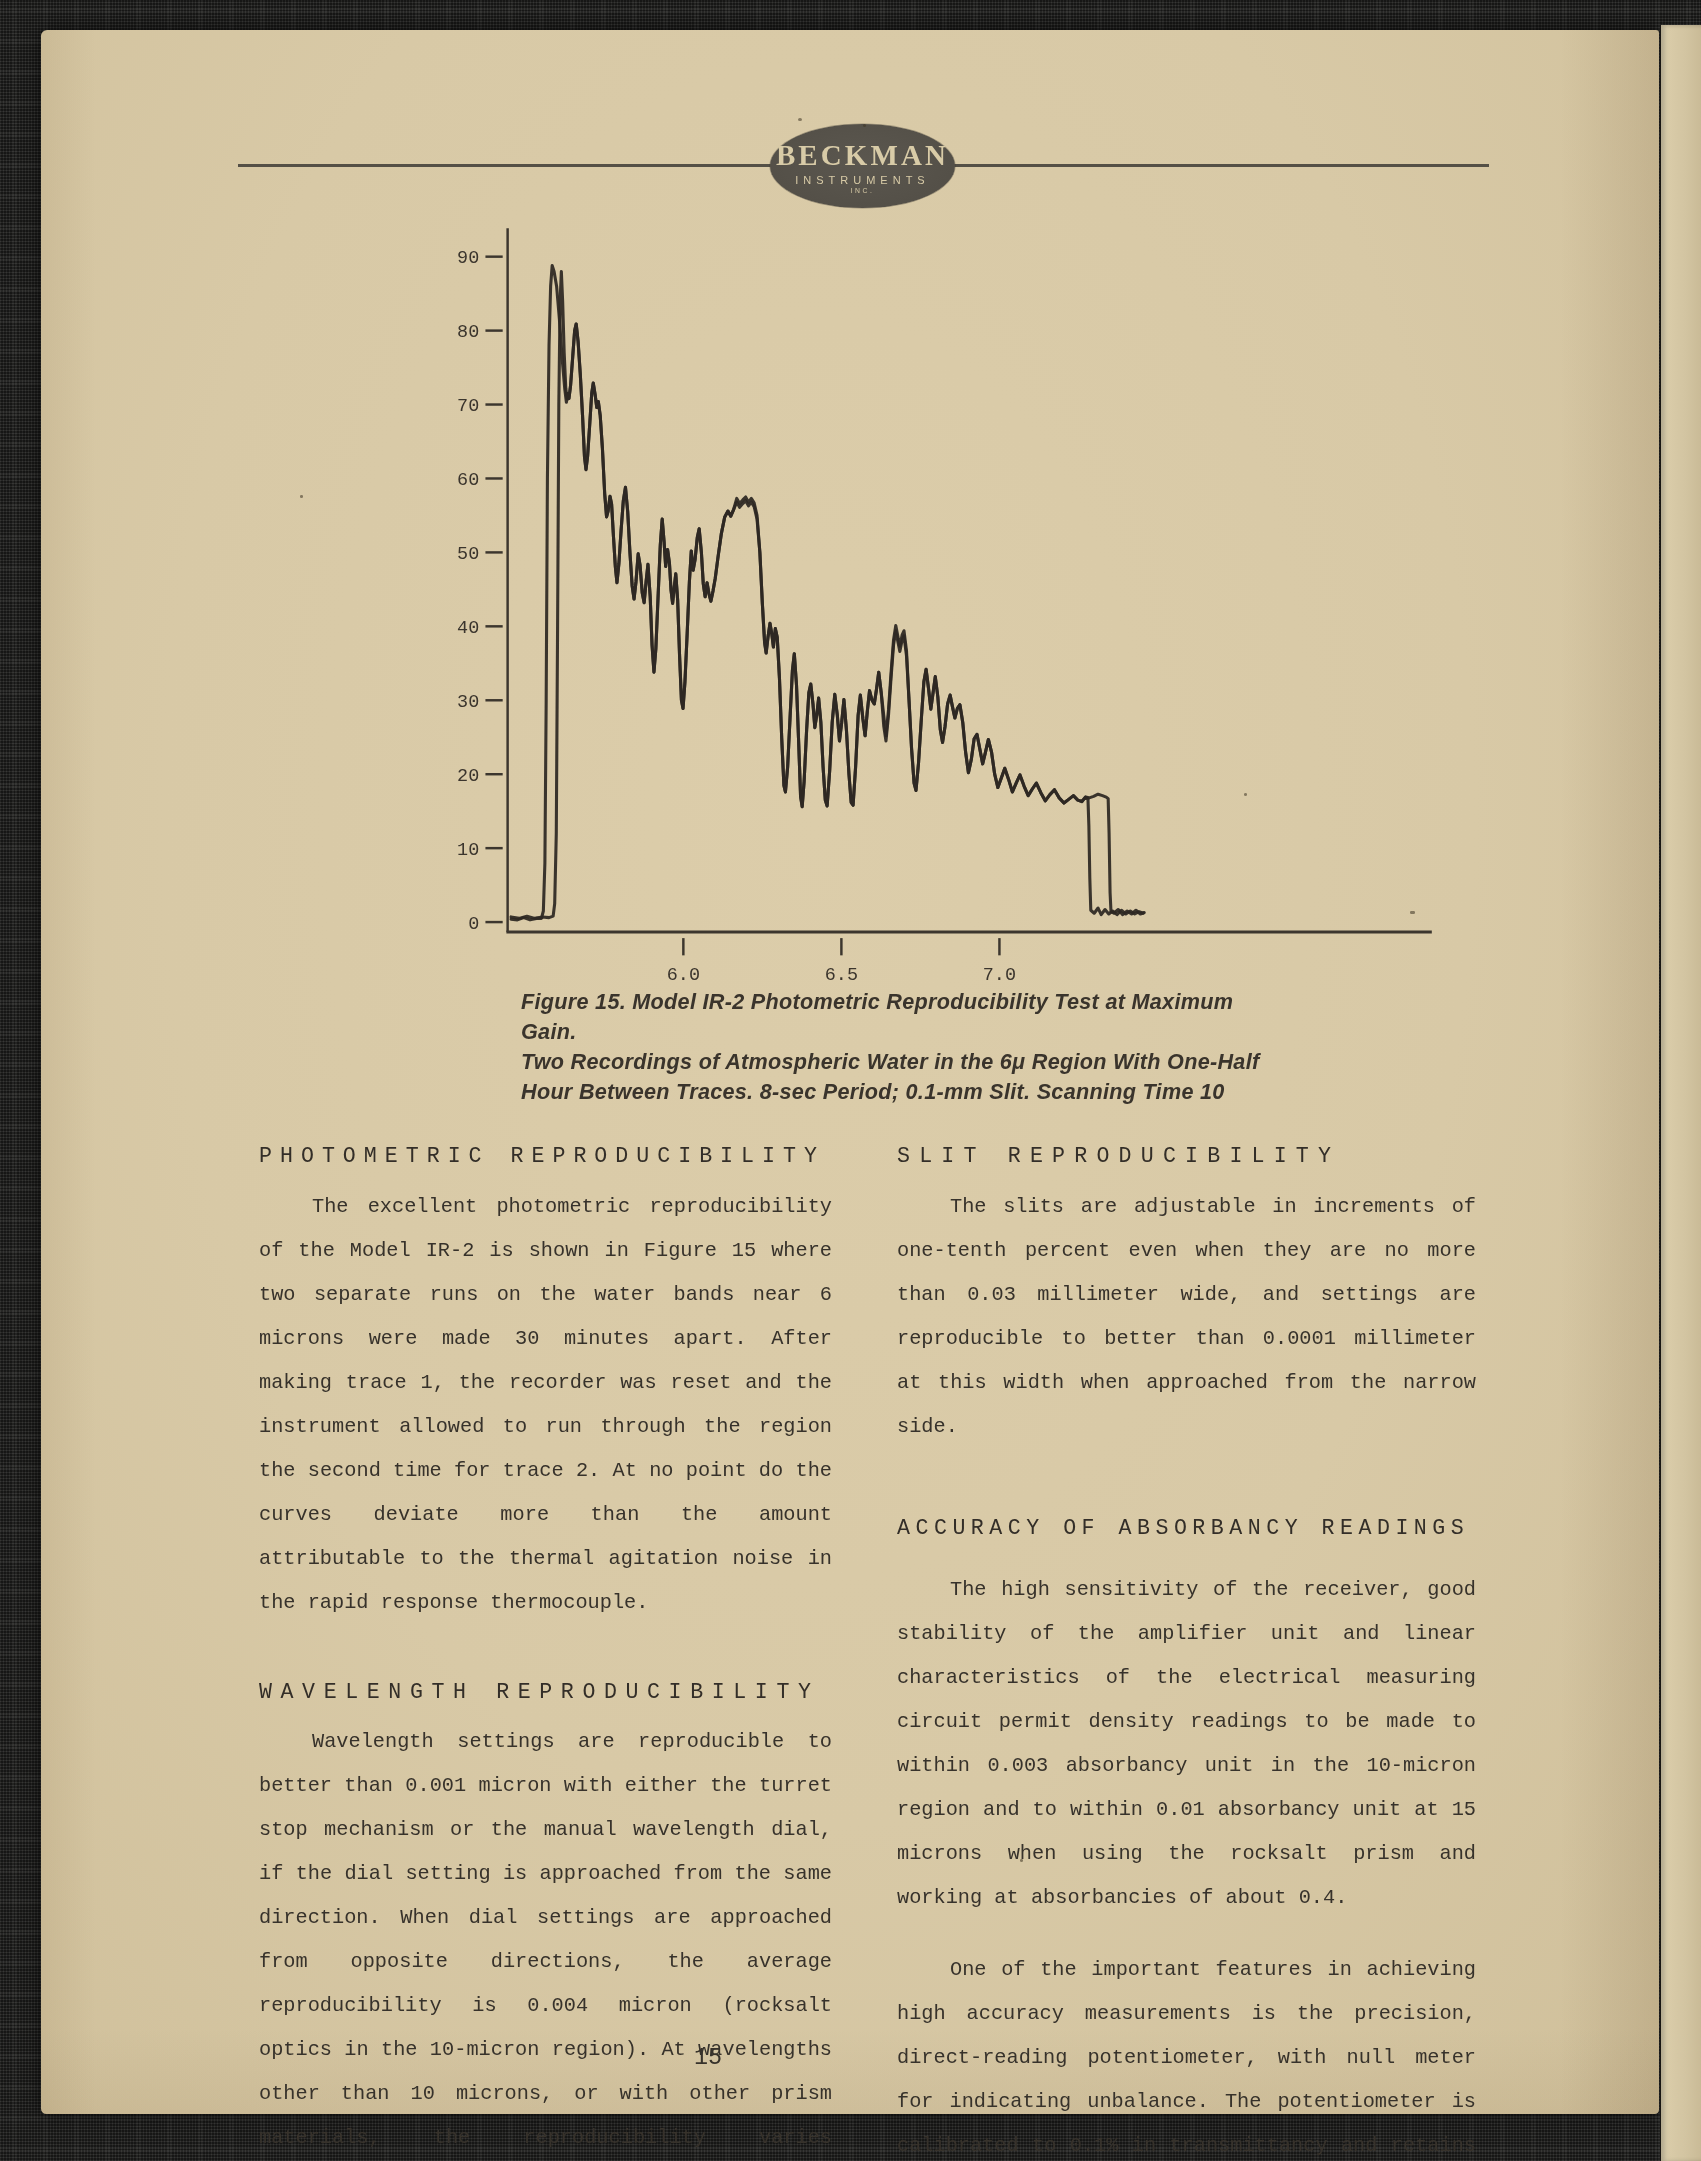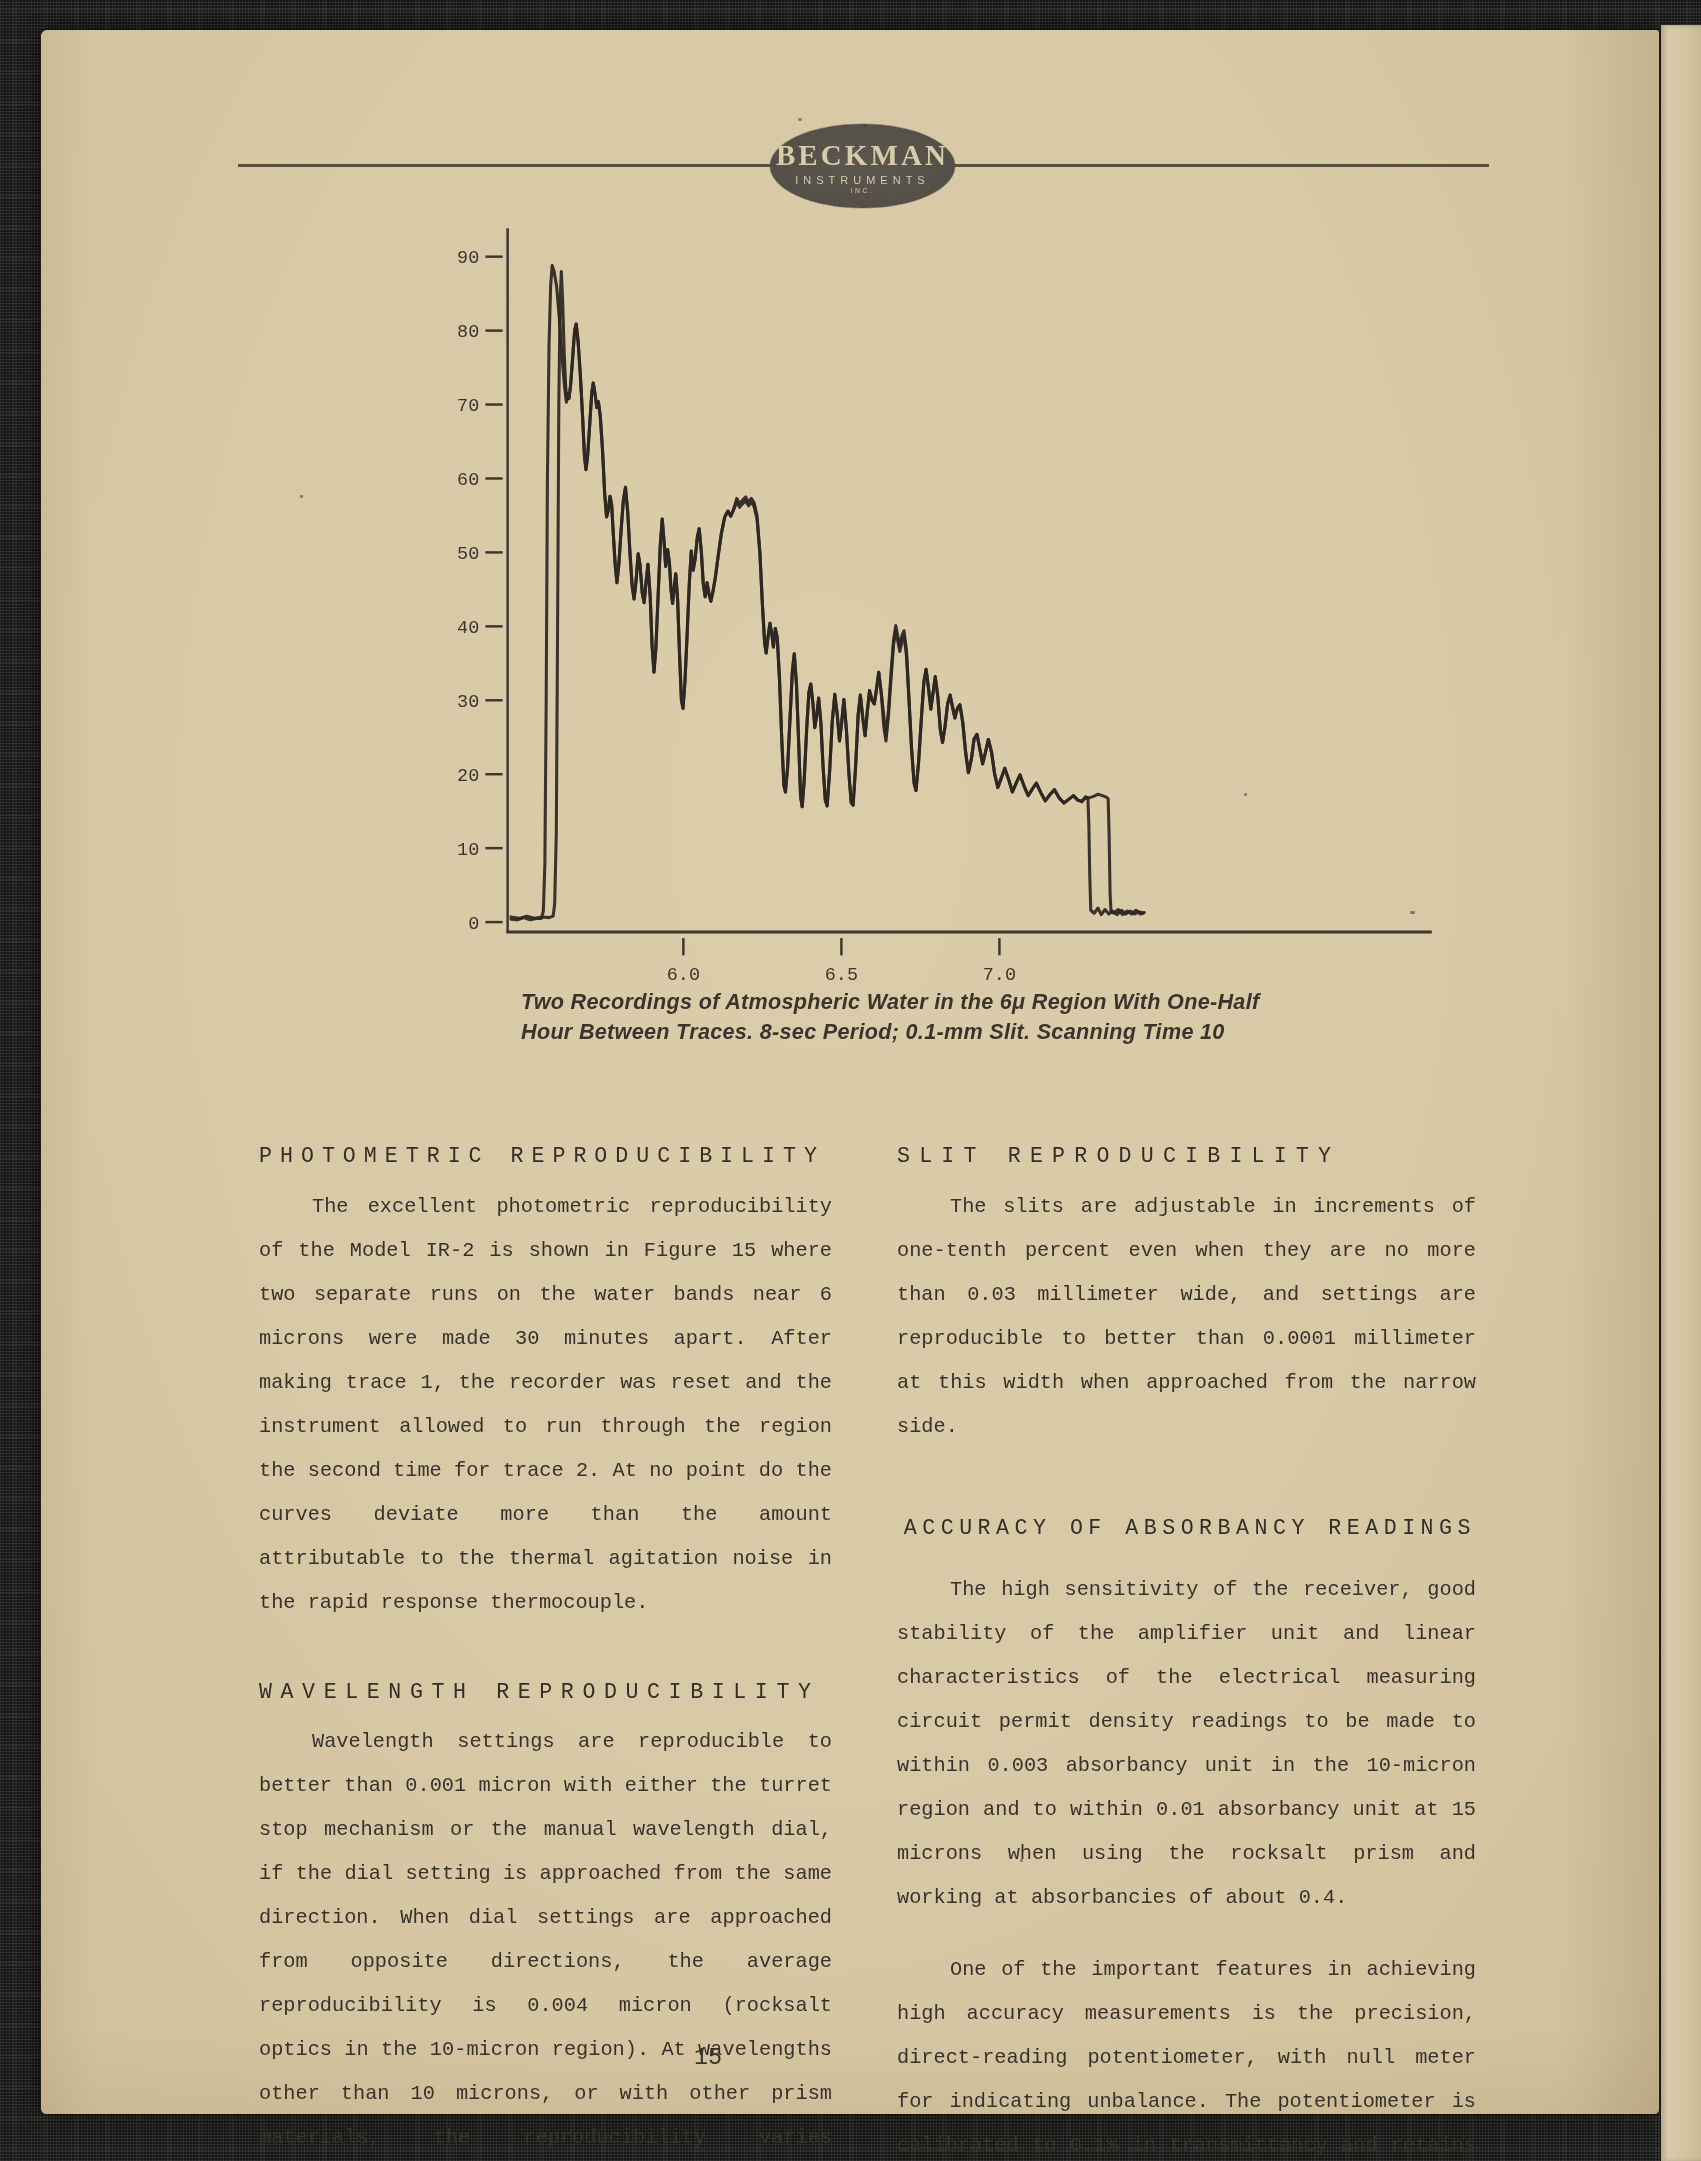--- a/index.html
+++ b/index.html
@@ -100,35 +100,36 @@
       <text x="417.2257181942544" y="1240" text-anchor="middle">6.0</text>
       <line x1="673.7236662106702" y1="1172" x2="673.7236662106702" y2="1200" stroke="#3c362e" stroke-width="4"></line>
       <text x="673.7236662106702" y="1240" text-anchor="middle">6.5</text>
       <line x1="930.2216142270861" y1="1172" x2="930.2216142270861" y2="1200" stroke="#3c362e" stroke-width="4"></line>
       <text x="930.2216142270861" y="1240" text-anchor="middle">7.0</text>
       <path d="M137.6 1141.2L147.9 1142.4L158.2 1138.8L168.4 1142.4L178.7 1140.0L186.9 1140.0L190.0 1128.0L192.5 1050.0L194.6 786.0L196.6 426.0L199.2 210.0L201.8 114.0L204.3 80.4L207.4 90.0L211.5 114.0L216.1 168.0L220.7 234.0L224.9 282.0L227.4 302.4L229.5 288.0L231.5 296.4L234.1 276.0L237.7 228.0L240.8 186.0L243.3 175.2L246.4 204.0L250.0 258.0L253.6 324.0L256.7 390.0L259.2 411.6L261.8 390.0L265.4 336.0L268.5 288.0L271.0 271.2L274.1 290.4L276.7 310.8L279.2 301.2L282.3 324.0L285.9 378.0L289.5 450.0L292.6 488.4L295.1 478.8L298.2 454.8L300.8 468.0L303.9 522.0L306.9 570.0L309.5 595.2L312.6 564.0L316.2 510.0L319.8 462.0L323.3 440.4L326.9 480.0L330.5 546.0L334.1 600.0L337.2 621.6L340.3 594.0L343.9 548.4L346.9 566.4L350.5 612.0L353.6 627.6L356.7 594.0L359.8 565.2L363.4 618.0L366.4 696.0L369.5 740.4L372.6 702.0L376.2 618.0L379.8 534.0L382.9 492.0L385.9 528.0L388.5 568.8L391.6 541.2L394.7 564.0L397.2 607.2L399.8 628.8L402.3 603.6L404.9 580.8L408.0 624.0L411.1 714.0L414.1 786.0L416.7 799.2L419.8 756.0L423.4 678.0L427.0 594.0L430.1 543.6L433.1 574.8L436.2 558.0L439.8 522.0L442.9 507.6L446.5 546.0L449.5 596.4L452.6 618.0L455.7 595.2L458.8 613.2L461.9 625.2L465.4 608.4L469.0 588.0L473.7 552.0L478.8 516.0L484.4 488.4L489.6 478.8L494.2 487.2L498.8 476.4L503.9 464.4L508.5 472.8L513.7 466.8L518.3 462.0L522.9 470.4L527.5 464.4L532.1 471.6L536.8 492.0L541.4 546.0L545.5 630.0L549.1 692.4L551.6 709.2L554.7 682.8L557.8 661.2L560.9 679.2L563.4 699.6L566.5 669.6L569.6 684.0L573.2 750.0L576.8 846.0L580.4 924.0L582.9 934.8L586.5 894.0L590.6 810.0L594.2 738.0L597.3 710.4L600.9 762.0L604.5 858.0L607.5 942.0L610.1 958.8L613.2 918.0L617.3 834.0L620.9 774.0L624.0 759.6L627.6 792.0L630.6 830.4L633.7 810.0L636.8 782.4L640.4 822.0L644.0 894.0L647.6 948.0L650.6 957.6L654.7 900.0L658.8 822.0L663.0 776.4L667.1 810.0L670.6 852.0L674.2 822.0L677.8 784.8L681.9 834.0L686.0 906.0L689.6 951.6L692.7 956.4L696.8 894.0L700.9 810.0L704.5 777.6L708.6 816.0L712.2 843.6L715.8 804.0L719.4 770.4L723.5 786.0L727.1 792.0L730.7 768.0L734.3 740.4L738.4 774.0L742.5 828.0L746.1 852.0L750.2 810.0L754.3 750.0L758.4 696.0L762.0 673.2L765.5 691.2L768.6 706.8L772.2 688.8L775.3 681.6L779.4 714.0L783.5 786.0L787.6 864.0L791.7 920.4L794.8 932.4L798.9 888.0L803.5 816.0L807.6 756.0L811.2 735.6L815.3 768.0L818.9 800.4L822.5 774.0L826.1 747.6L830.2 780.0L834.3 834.0L837.9 854.4L842.0 828.0L846.1 792.0L850.2 777.6L854.3 798.0L857.9 814.8L862.0 799.2L866.1 793.2L870.7 822.0L875.3 870.0L879.9 903.6L884.6 882.0L889.2 848.4L893.8 841.2L898.4 865.2L903.0 889.2L907.6 870.0L912.3 849.6L917.4 870.0L922.5 906.0L927.7 927.6L933.3 912.0L938.9 896.4L945.1 914.4L951.3 934.8L957.4 920.4L963.6 907.2L970.2 925.2L976.9 940.8L983.6 930.0L990.2 920.4L997.4 936.0L1004.6 949.2L1011.8 939.6L1019.5 931.2L1027.2 944.4L1034.9 952.8L1042.6 946.8L1050.3 940.8L1057.4 948.0L1064.1 950.4L1069.8 943.2L1073.9 945.6L1075.4 990.0L1076.9 1074.0L1078.5 1126.8L1084.1 1131.6L1090.3 1123.2L1095.4 1134.0L1101.6 1125.6L1107.7 1132.8L1113.9 1128.0L1121.1 1134.0L1128.2 1126.8L1135.4 1132.8L1142.6 1128.0L1149.8 1132.8L1157.0 1129.2L1163.6 1131.6" fill="none" stroke="#2d2822" stroke-width="5" stroke-linejoin="round" stroke-linecap="round" opacity="0.93"></path>
       <path d="M137.6 1137.6L150.5 1140.0L163.3 1136.4L176.1 1140.0L188.9 1137.6L199.2 1138.8L205.9 1136.4L208.4 1116.0L211.0 1002.0L213.1 666.0L215.1 306.0L217.2 138.0L219.2 90.0L221.3 138.0L223.8 222.0L226.4 279.6L228.4 296.4L229.5 288.0L231.5 296.4L234.1 276.0L237.7 228.0L240.8 186.0L243.3 175.2L246.4 204.0L250.0 258.0L253.6 324.0L256.7 390.0L259.2 411.6L261.8 390.0L265.4 336.0L268.5 288.0L271.0 271.2L274.1 290.4L276.7 310.8L279.2 301.2L282.3 324.0L285.9 378.0L289.5 450.0L292.6 488.4L295.1 478.8L298.2 454.8L300.8 468.0L303.9 522.0L306.9 570.0L309.5 595.2L312.6 564.0L316.2 510.0L319.8 462.0L323.3 440.4L326.9 480.0L330.5 546.0L334.1 600.0L337.2 621.6L340.3 594.0L343.9 548.4L346.9 566.4L350.5 612.0L353.6 627.6L356.7 594.0L359.8 565.2L363.4 618.0L366.4 696.0L369.5 740.4L372.6 702.0L376.2 618.0L379.8 534.0L382.9 492.0L385.9 528.0L388.5 568.8L391.6 541.2L394.7 564.0L397.2 607.2L399.8 628.8L402.3 603.6L404.9 580.8L408.0 624.0L411.1 714.0L414.1 786.0L416.7 799.2L419.8 756.0L423.4 678.0L427.0 594.0L430.1 543.6L433.1 574.8L436.2 558.0L439.8 522.0L442.9 507.6L446.5 546.0L449.5 596.4L452.6 618.0L455.7 595.2L458.8 613.2L461.9 625.2L465.4 608.4L469.0 588.0L473.7 552.0L478.8 516.0L484.4 488.4L489.6 478.8L494.2 487.2L498.8 476.4L503.9 458.4L508.5 466.8L513.7 460.8L518.3 456.0L522.9 464.4L527.5 458.4L532.1 465.6L536.8 486.0L541.4 546.0L545.5 630.0L549.1 692.4L551.6 709.2L554.7 682.8L557.8 661.2L560.9 679.2L563.4 699.6L566.5 669.6L569.6 684.0L573.2 750.0L576.8 846.0L580.4 924.0L582.9 934.8L586.5 894.0L590.6 810.0L594.2 738.0L597.3 710.4L600.9 762.0L604.5 858.0L607.5 942.0L610.1 958.8L613.2 918.0L617.3 834.0L620.9 774.0L624.0 759.6L627.6 792.0L630.6 830.4L633.7 810.0L636.8 782.4L640.4 822.0L644.0 894.0L647.6 948.0L650.6 957.6L654.7 900.0L658.8 822.0L663.0 776.4L667.1 810.0L670.6 852.0L674.2 822.0L677.8 784.8L681.9 834.0L686.0 906.0L689.6 951.6L692.7 956.4L696.8 894.0L700.9 810.0L704.5 777.6L708.6 816.0L712.2 843.6L715.8 804.0L719.4 770.4L723.5 786.0L727.1 792.0L730.7 768.0L734.3 740.4L738.4 774.0L746.1 843.6L750.2 801.6L754.3 741.6L758.4 687.6L762.0 664.8L765.5 682.8L768.6 698.4L772.2 680.4L775.3 673.2L779.4 705.6L783.5 786.0L787.6 864.0L791.7 920.4L794.8 932.4L798.9 888.0L803.5 816.0L807.6 756.0L811.2 735.6L815.3 768.0L818.9 800.4L822.5 774.0L826.1 747.6L830.2 780.0L834.3 834.0L837.9 854.4L842.0 828.0L846.1 792.0L850.2 777.6L854.3 798.0L857.9 814.8L862.0 799.2L866.1 793.2L870.7 822.0L875.3 870.0L879.9 903.6L884.6 882.0L889.2 848.4L893.8 841.2L898.4 865.2L903.0 889.2L907.6 870.0L912.3 849.6L917.4 870.0L922.5 906.0L927.7 927.6L933.3 912.0L938.9 896.4L945.1 914.4L951.3 934.8L957.4 920.4L963.6 907.2L970.2 925.2L976.9 940.8L983.6 930.0L990.2 920.4L997.4 936.0L1004.6 949.2L1011.8 939.6L1019.5 931.2L1027.2 944.4L1034.9 952.8L1042.6 946.8L1050.3 940.8L1057.4 948.0L1064.1 950.4L1069.8 943.2L1075.9 944.4L1083.1 942.0L1090.3 938.4L1097.5 940.8L1103.6 943.2L1106.7 945.6L1108.2 1002.0L1109.8 1098.0L1111.3 1129.2L1115.9 1131.6L1123.1 1125.6L1130.3 1134.0L1137.5 1128.0L1144.7 1132.8L1151.8 1126.8L1159.0 1132.8L1165.2 1130.4" fill="none" stroke="#2d2822" stroke-width="5" stroke-linejoin="round" stroke-linecap="round" opacity="0.93"></path>
     </svg>
 
   <div id="caption" class="abs">
+    <div>Figure 15. Model IR-2 Photometric Reproducibility Test at Maximum Gain.</div>
     <div>Two Recordings of Atmospheric Water in the 6μ Region With One-Half</div>
     <div>Hour Between Traces.  8-sec Period;  0.1-mm Slit.  Scanning Time 10</div>
   </div>
 
   <div id="col-left" class="abs column">
     <div class="sec-heading" style="letter-spacing:8px;">PHOTOMETRIC REPRODUCIBILITY</div>
     <p class="body-para" style="margin-top:17px;">The excellent photometric reproducibility of the Model IR-2 is shown in Figure 15 where two separate runs on the water bands near 6 microns were made 30 minutes apart.  After making trace 1, the recorder was reset and the instrument allowed to run through the region the second time for trace 2.  At no point do the curves deviate more than the amount attributable to the thermal agitation noise in the rapid response thermocouple.</p>
     <div class="sec-heading" style="letter-spacing:8.6px;margin-top:55px;">WAVELENGTH REPRODUCIBILITY</div>
     <p class="body-para" style="margin-top:16px;">Wavelength settings are reproducible to better than 0.001 micron with either the turret stop mechanism or the manual wavelength dial, if the dial setting is approached from the same direction.  When dial settings are approached from opposite directions, the average reproducibility is 0.004 micron (rocksalt optics in the 10-micron region).  At wavelengths other than 10 microns, or with other prism materials, the reproducibility varies proportionately to the dispersion of the prism.</p>
   </div>
 
   <div id="col-right" class="abs column">
     <div class="sec-heading" style="letter-spacing:9.2px;">SLIT REPRODUCIBILITY</div>
     <p class="body-para" style="margin-top:17px;">The slits are adjustable in increments of one-tenth percent even when they are no more than 0.03 millimeter wide, and settings are reproducible to better than 0.0001 millimeter at this width when approached from the narrow side.</p>
-    <div class="sec-heading" style="letter-spacing:5.5px;margin-top:67px;text-align:right;">ACCURACY OF ABSORBANCY READINGS</div>
+    <div class="sec-heading" style="letter-spacing:5.5px;margin-top:67px;">ACCURACY OF ABSORBANCY READINGS</div>
     <p class="body-para" style="margin-top:28px;">The high sensitivity of the receiver, good stability of the amplifier unit and linear characteristics of the electrical measuring circuit permit density readings to be made to within 0.003 absorbancy unit in the 10-micron region and to within 0.01 absorbancy unit at 15 microns when using the rocksalt prism and working at absorbancies of about 0.4.</p>
     <p class="body-para" style="margin-top:28px;">One of the important features in achieving high accuracy measurements is the precision, direct-reading potentiometer, with null meter for indicating unbalance.  The potentiometer is calibrated to 0.1% in transmittancy and retains this high accuracy despite long hard service.</p>
   </div>
 
   <div id="page-number" class="abs">15</div>
 
   <div class="speck abs" style="left:757px;top:88px;width:3.7px;height:3.1px;"></div>
   <div class="speck abs" style="left:822px;top:94px;width:3.1px;height:3.1px;"></div>
   <div class="speck abs" style="left:1203px;top:763px;width:3.1px;height:2.5px;"></div>
   <div class="speck abs" style="left:259px;top:465px;width:2.5px;height:2.5px;"></div>

